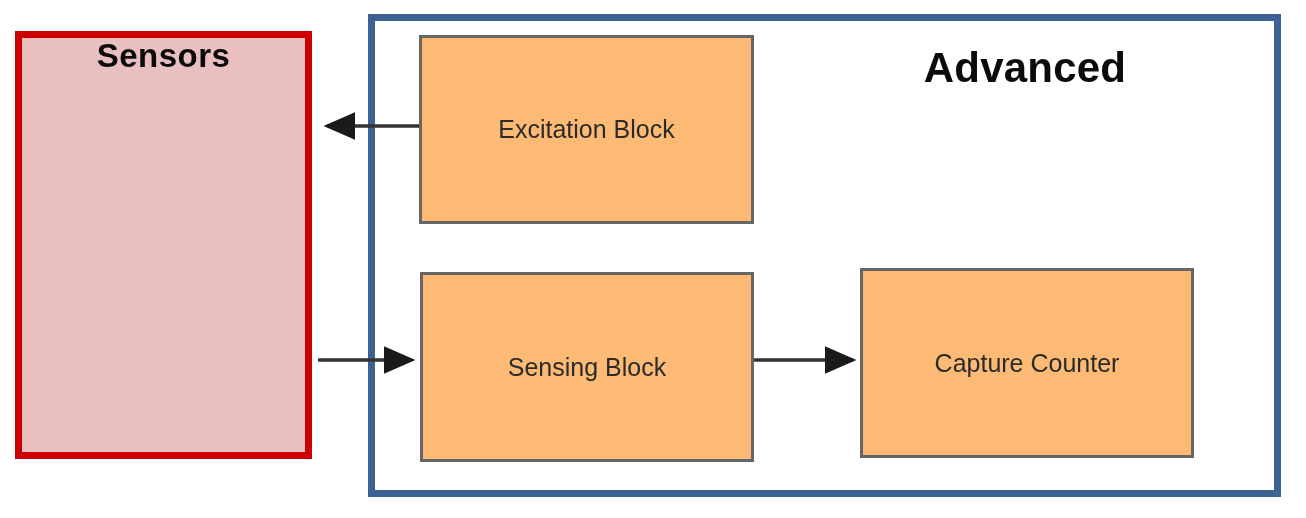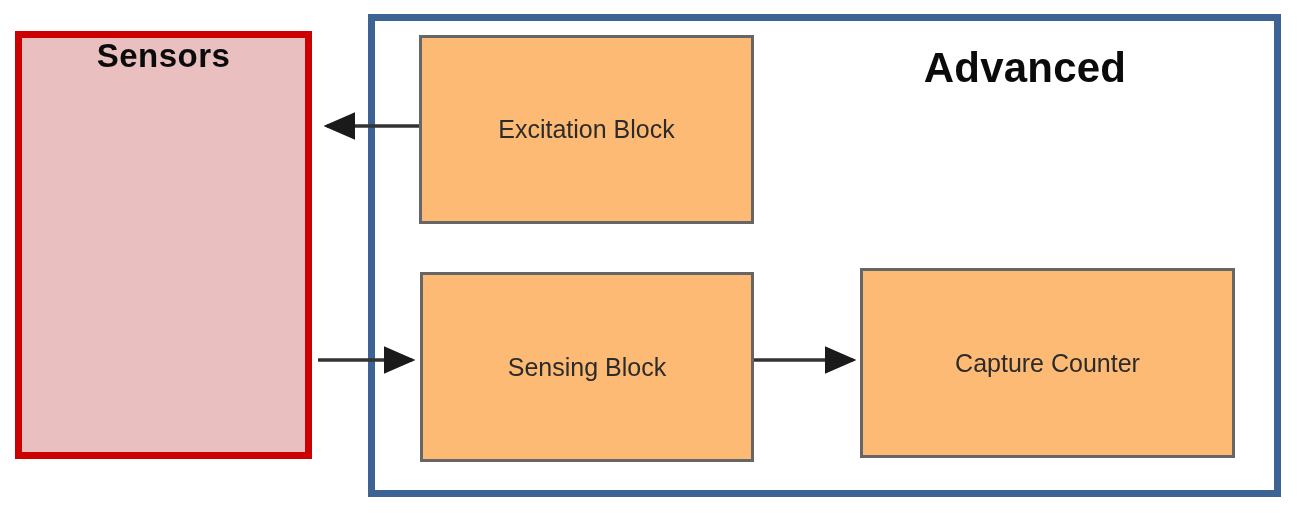--- a/index.html
+++ b/index.html
@@ -84,21 +84,21 @@
   #sensing-block {
     left: 420px;
     top: 256px;
     width: 334px;
     height: 190px;
     margin-top: 16px;
   }
   #capture-counter-block {
     left: 860px;
     top: 268px;
-    width: 375px;
+    width: 334px;
     height: 190px;
   }
 
   
   .system-title {
     position: absolute;
     left: 770px;
     top: 44px;
     width: 510px;
     z-index: 5;

